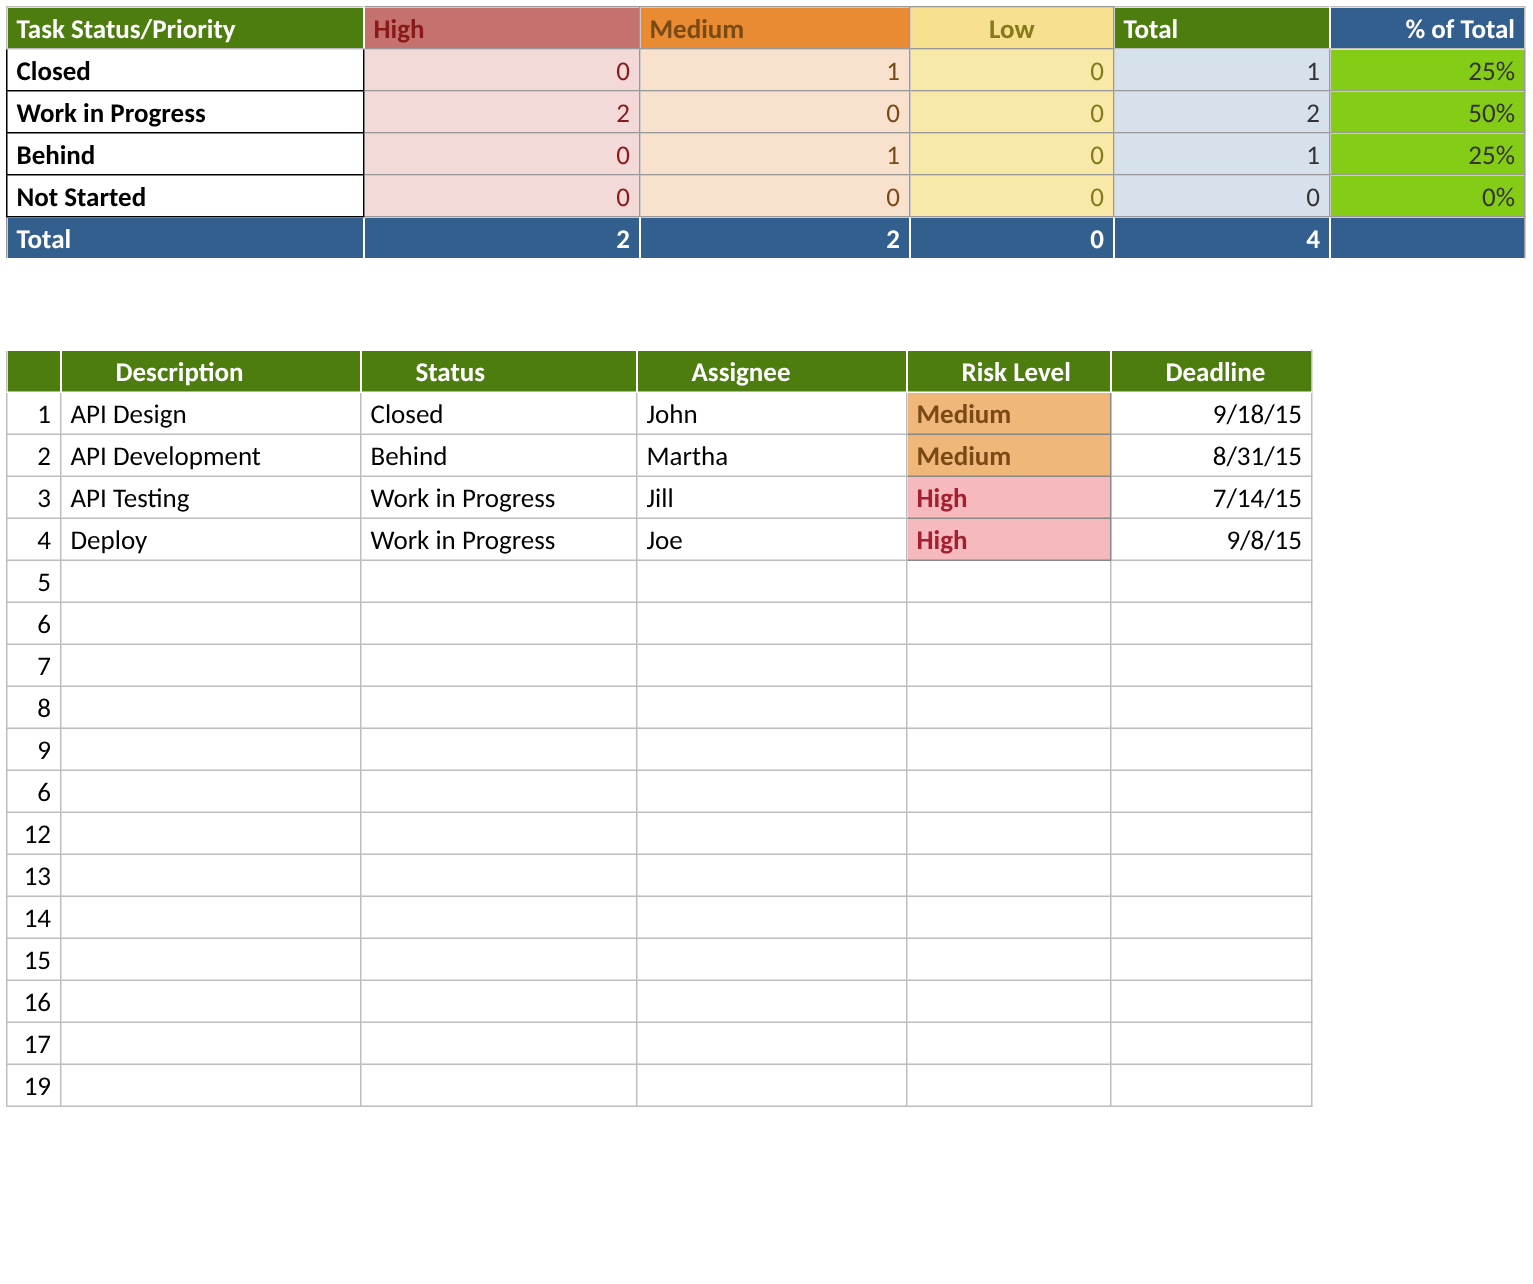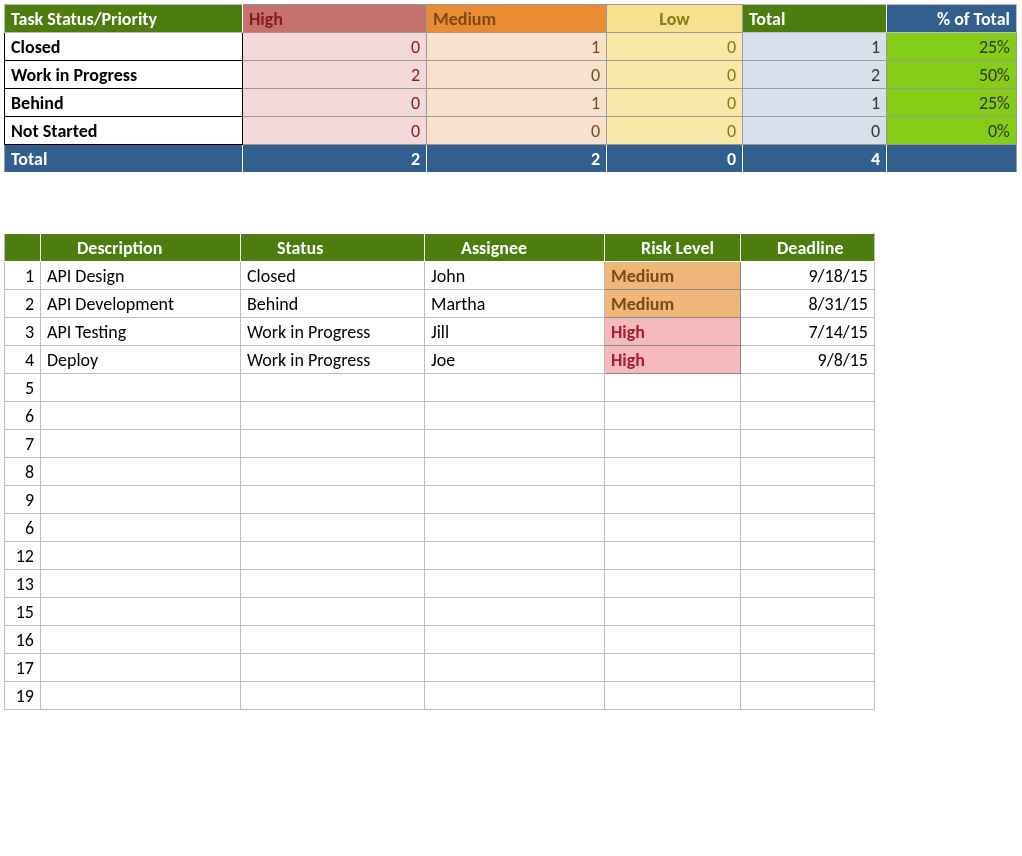--- a/index.html
+++ b/index.html
@@ -326,20 +326,28 @@
       </tr>
       <tr class="empty-row">
         <td class="t-id-cell">13</td>
         <td></td>
         <td></td>
         <td></td>
         <td></td>
         <td class="t-ddl-cell"></td>
       </tr>
       <tr class="empty-row">
+        <td class="t-id-cell">14</td>
+        <td></td>
+        <td></td>
+        <td></td>
+        <td></td>
+        <td class="t-ddl-cell"></td>
+      </tr>
+      <tr class="empty-row">
         <td class="t-id-cell">15</td>
         <td></td>
         <td></td>
         <td></td>
         <td></td>
         <td class="t-ddl-cell"></td>
       </tr>
       <tr class="empty-row">
         <td class="t-id-cell">16</td>
         <td></td>

